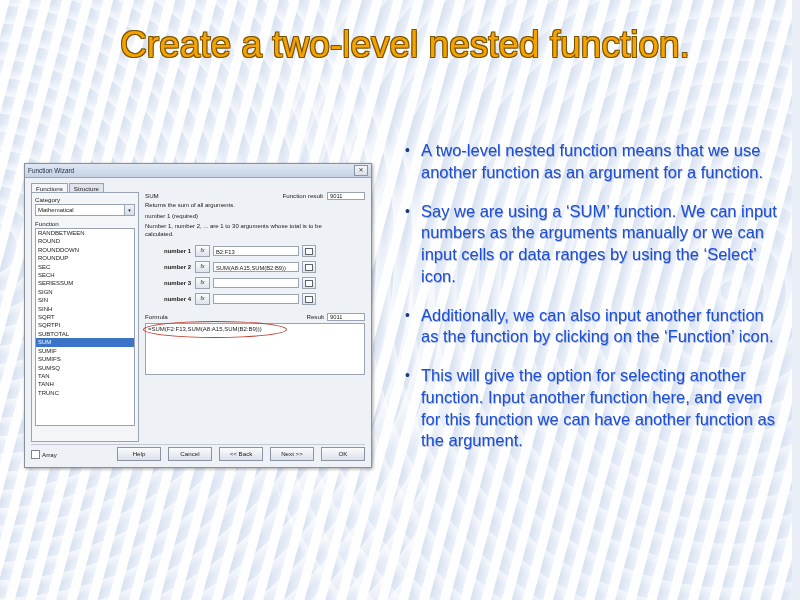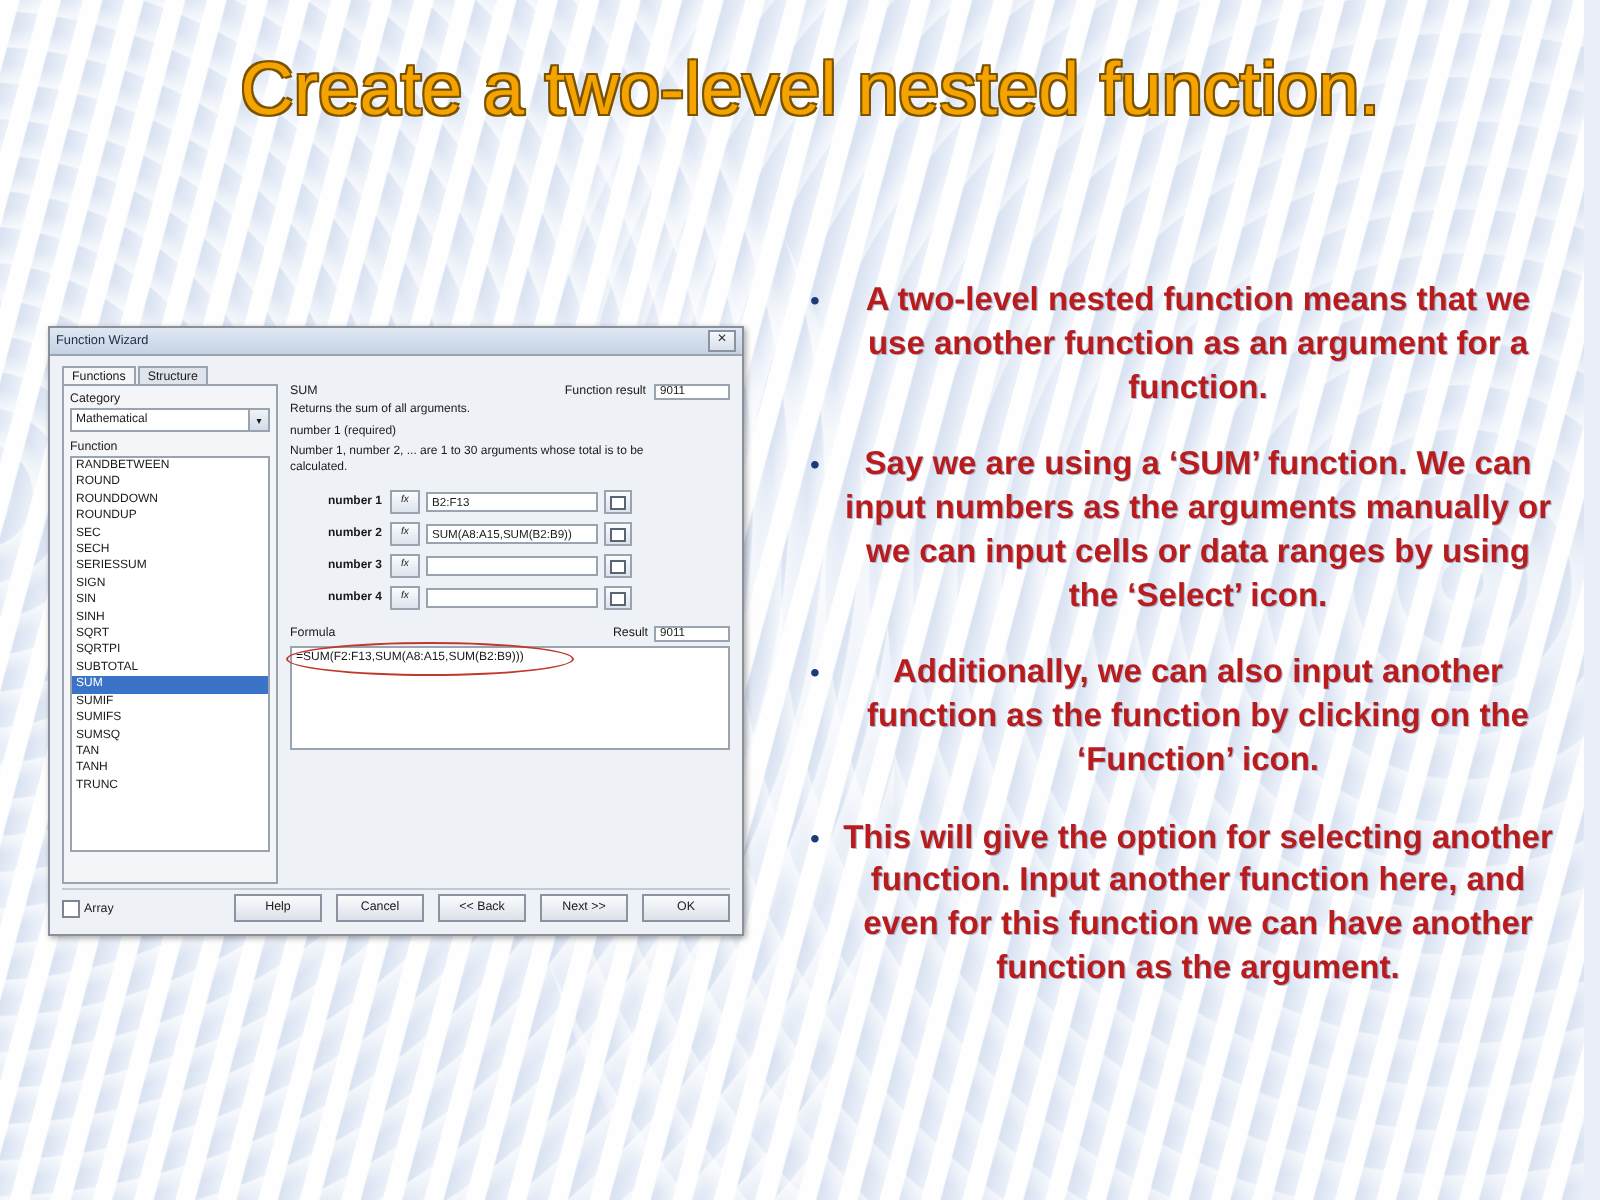--- a/index.html
+++ b/index.html
@@ -96,24 +96,23 @@
   .bullet .dot {
     flex: 0 0 16px;
     font-size: 14px;
     line-height: 1.32;
     color: #1b3a7a;
     padding-top: 1px;
   }
   .bullet .txt {
     font-size: 16.5px;
     line-height: 1.32;
-    font-weight: bold;
-    color: #b91c1c;
+    font-weight: normal;
+    color: #1d4ed8;
     text-shadow: 0.6px 0.6px 0 rgba(120,140,180,0.55);
-    text-align: center;
   }
 
   
   .dialog {
     position: absolute;
     left: 24px;
     top: 163px;
     width: 346px;
     height: 303px;
     background: #eef1f6;

